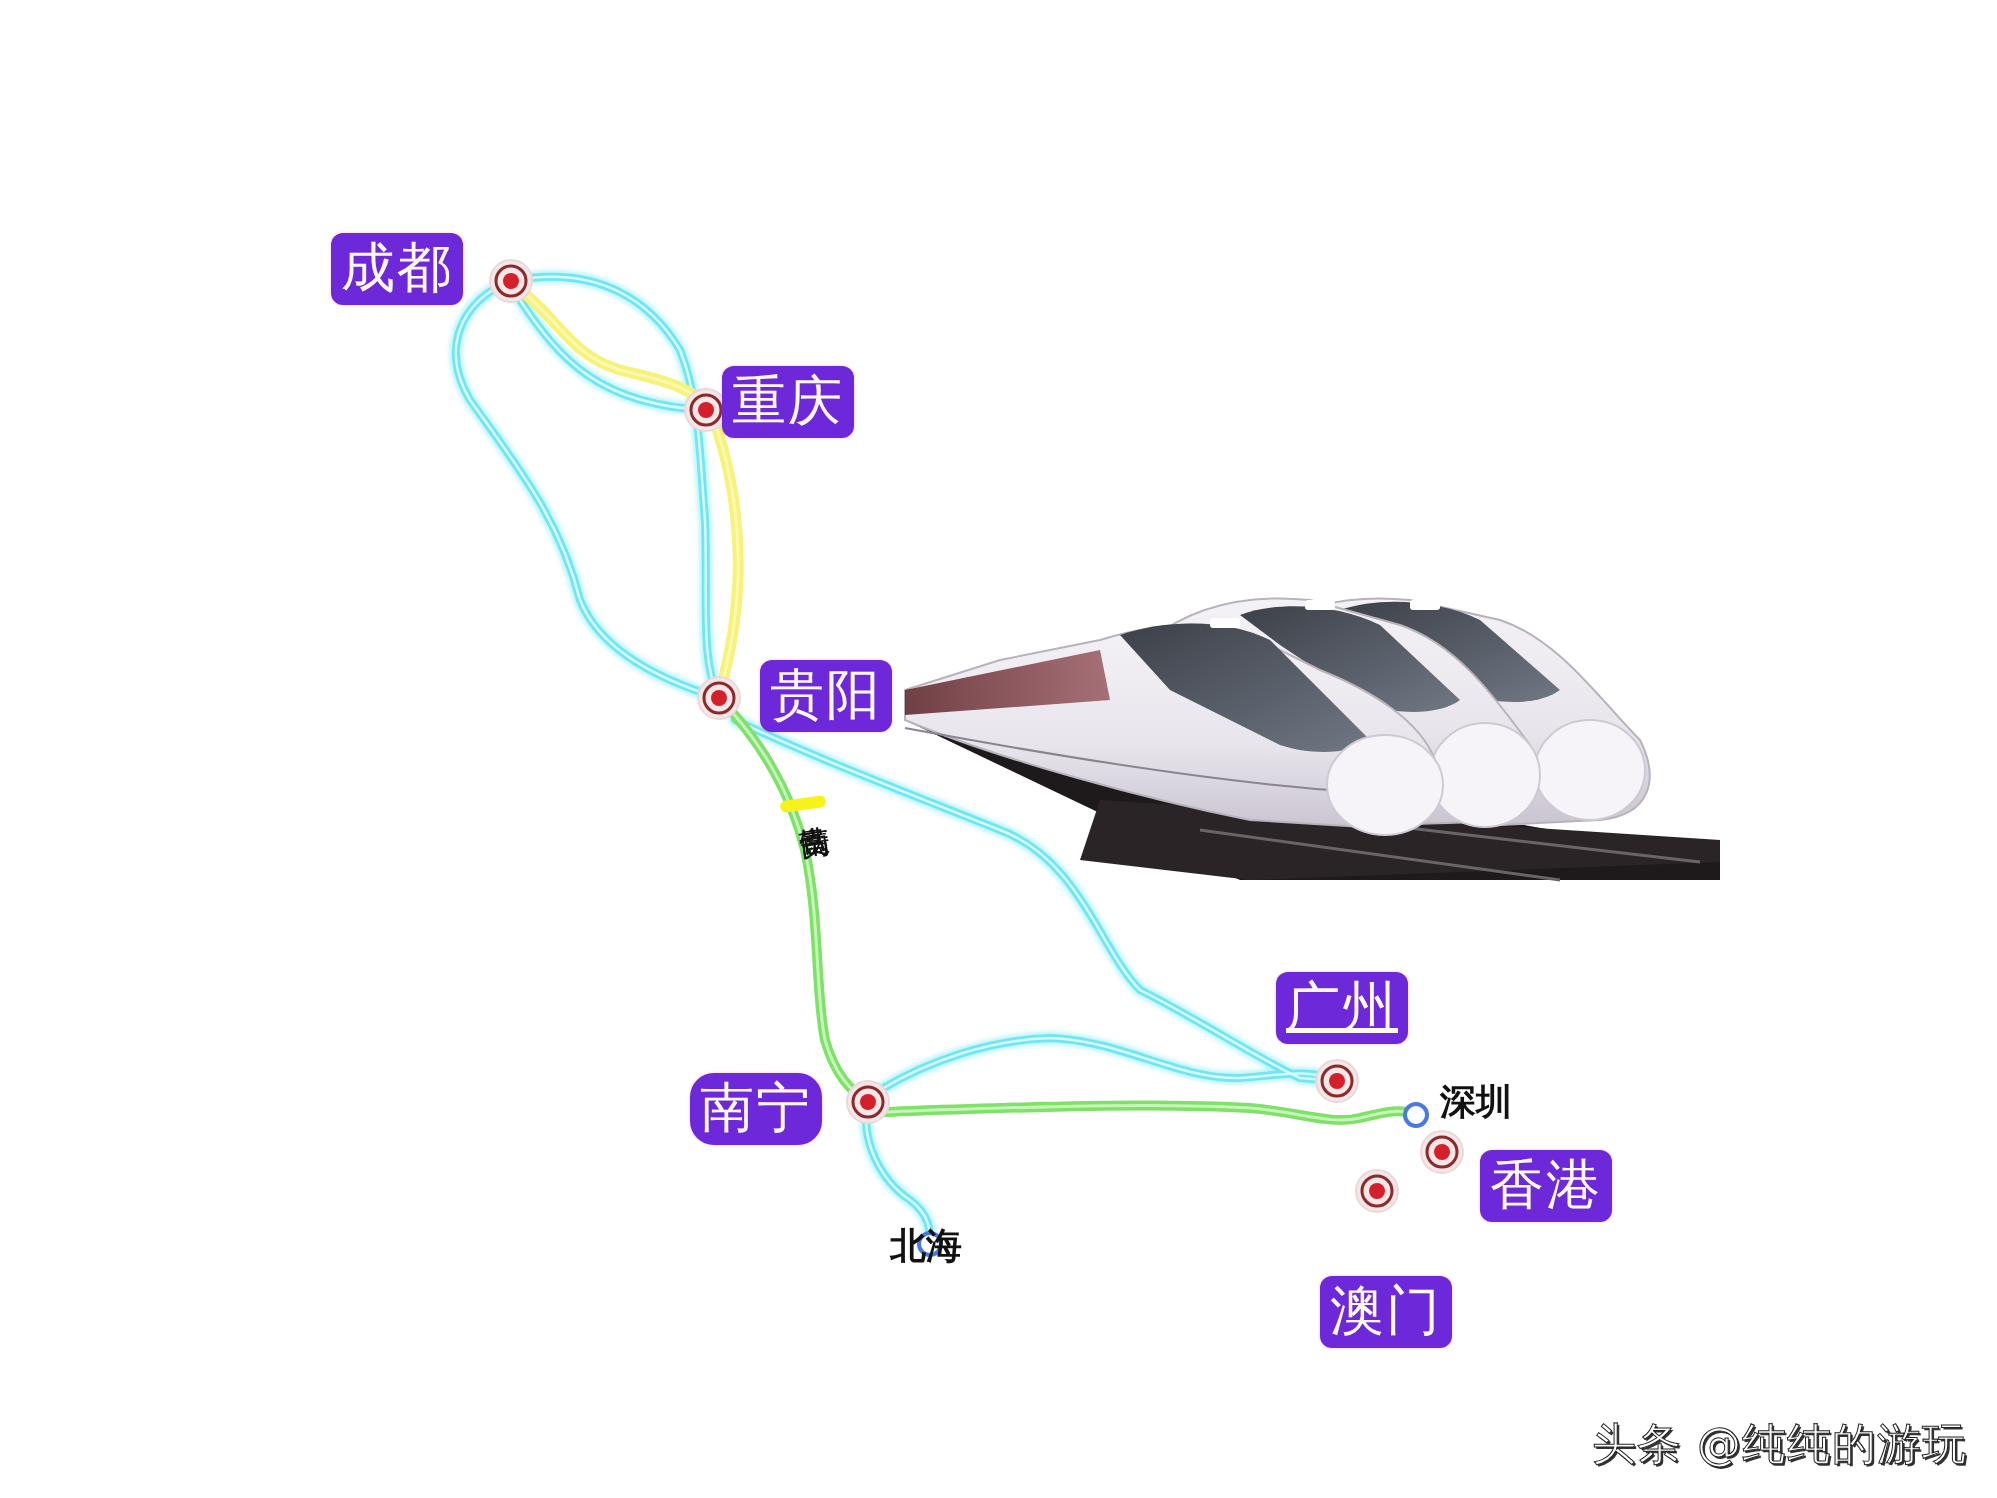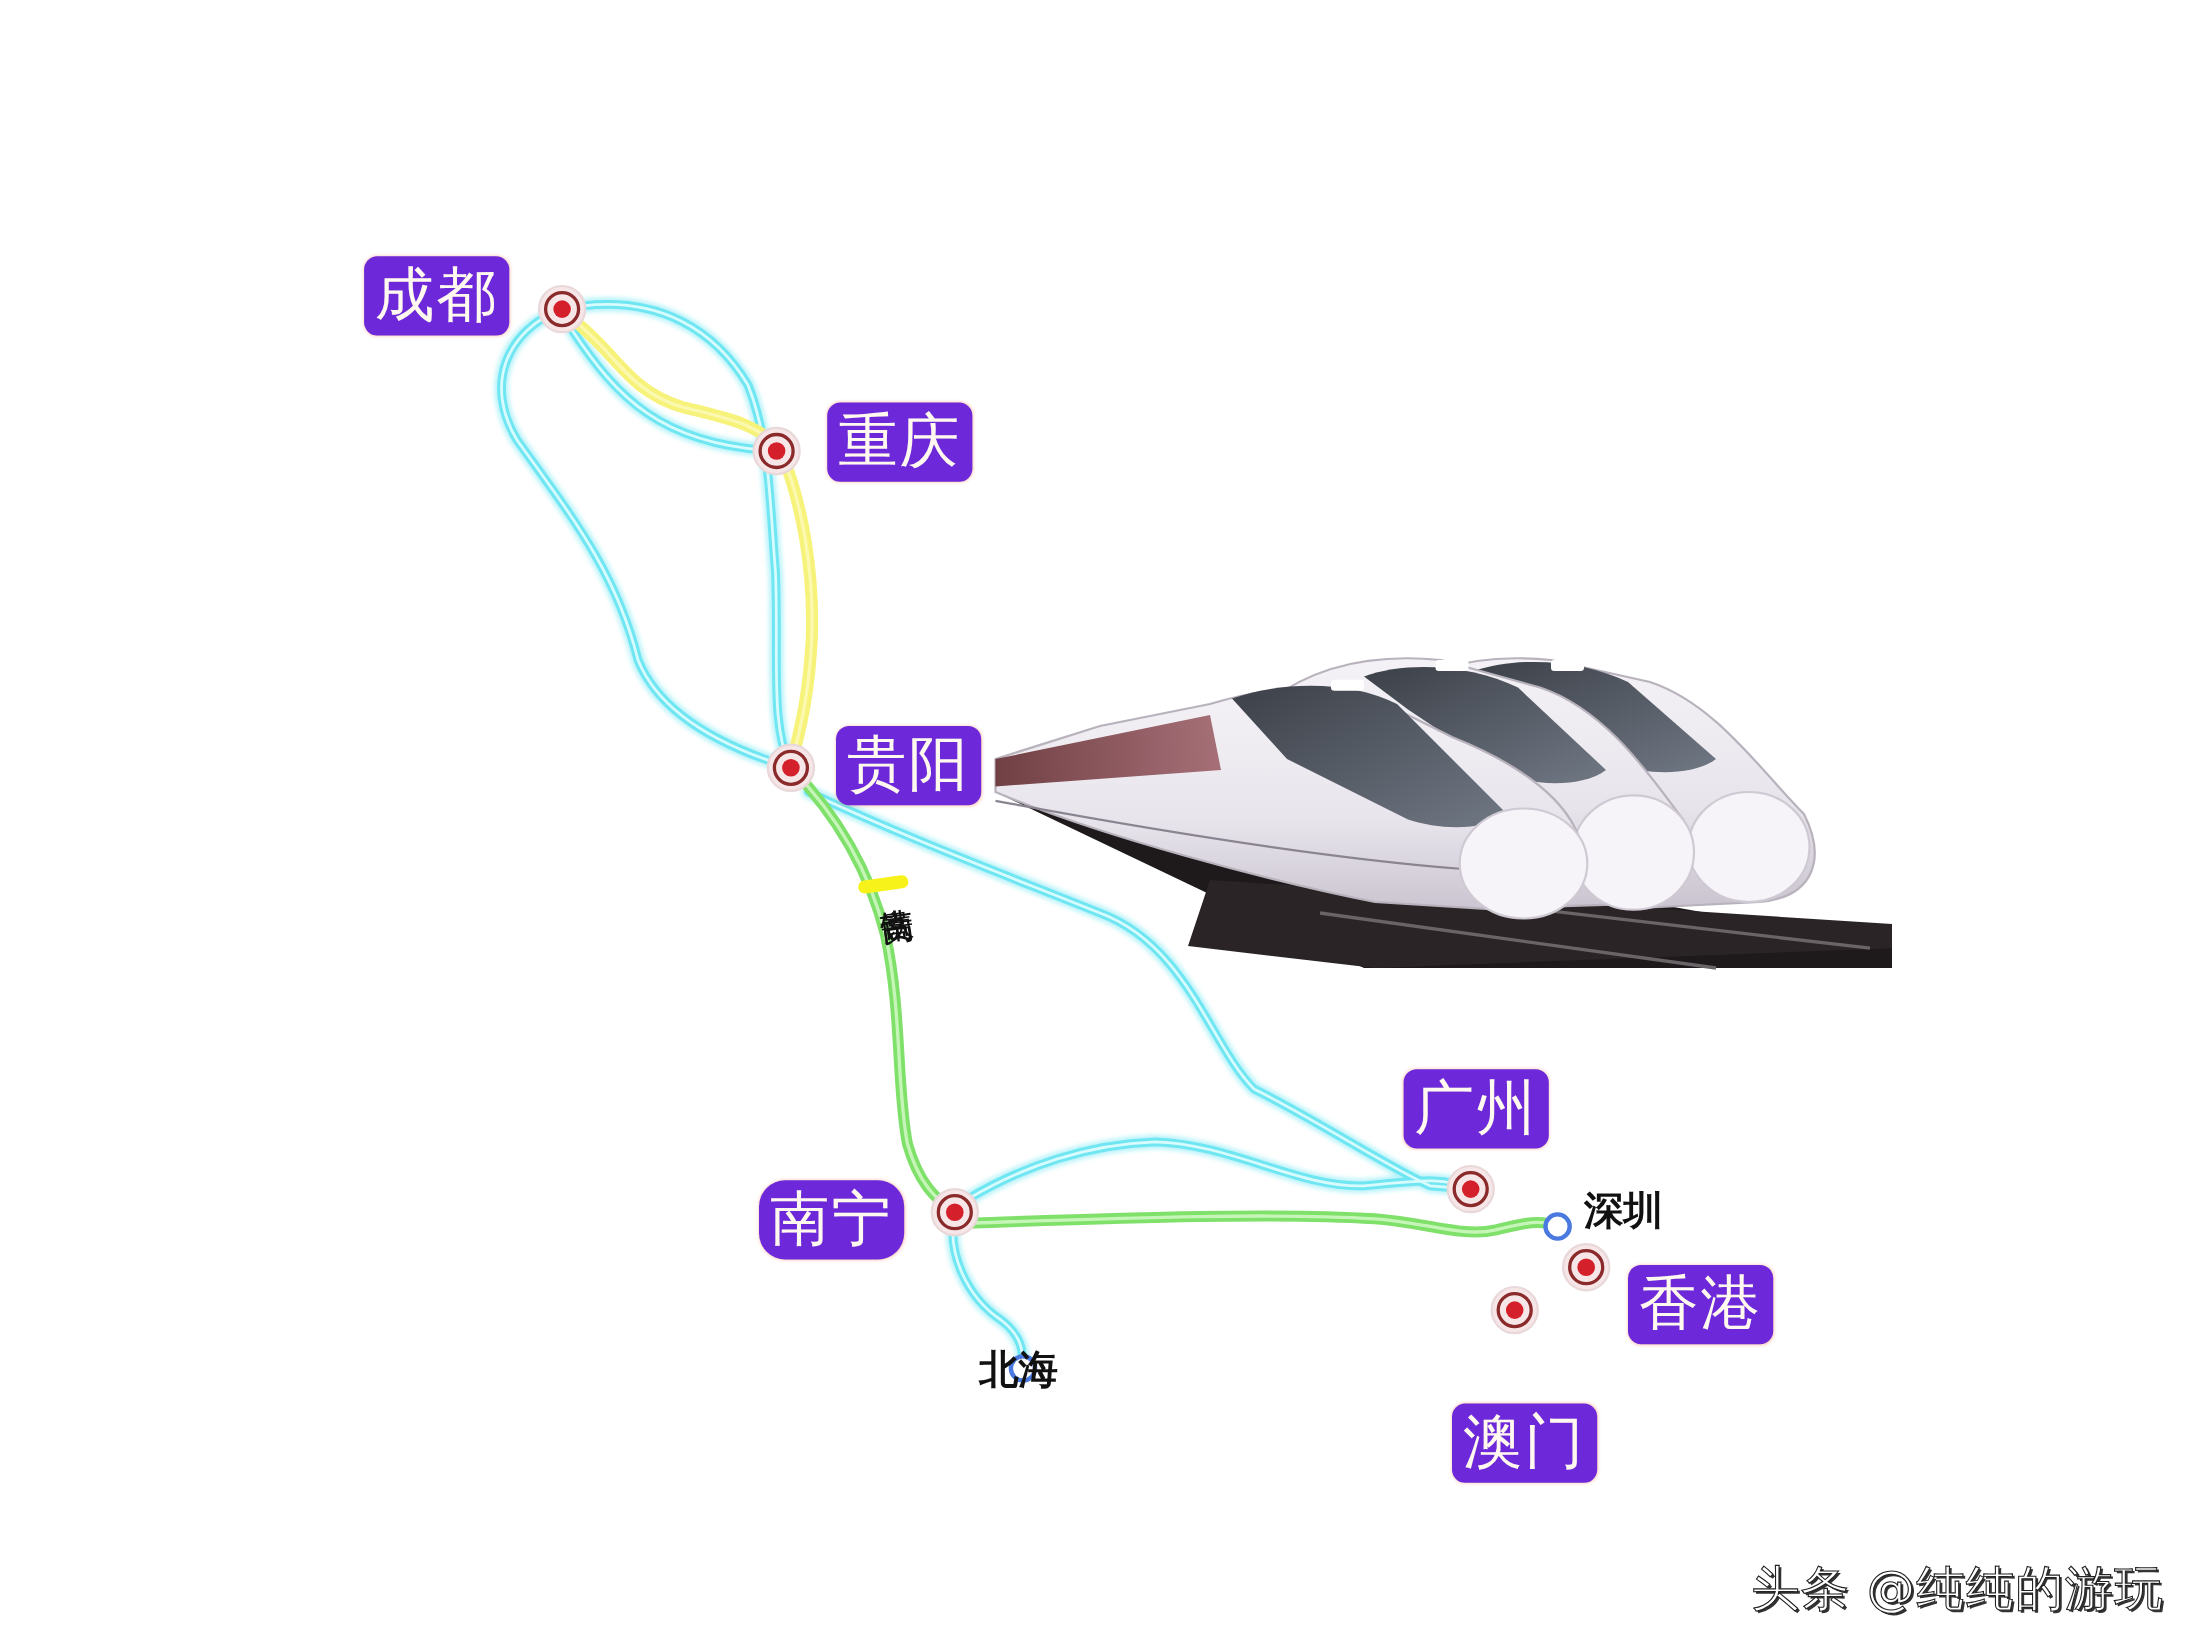--- a/index.html
+++ b/index.html
@@ -146,24 +146,24 @@
     <g>
         <circle cx="1416" cy="1115" r="11" fill="#ffffff" stroke="#4a7ae0" stroke-width="4"></circle>
       </g>
     <g>
         <circle cx="930" cy="1244" r="11" fill="#ffffff" stroke="#4a7ae0" stroke-width="4"></circle>
       </g>
   </g>
 </svg>
 
 <div class="city-label" style="left:331px; top:233px;">成都</div>
-<div class="city-label" style="left:752px; top:366px;">重庆</div>
+<div class="city-label" style="left:722px; top:366px;">重庆</div>
 <div class="city-label" style="left:760px; top:660px;text-align:right;">贵阳</div>
 <div class="city-label" style="left:690px; top:1073px;border-radius:24px;">南宁</div>
-<div class="city-label" style="left:1276px; top:972px;">广州</div>
+<div class="city-label" style="left:1276px; top:972px;text-decoration:underline;">广州</div>
 <div class="city-label" style="left:1480px; top:1150px;">香港</div>
 <div class="city-label" style="left:1320px; top:1232px;margin-top:44px;">澳门</div>
 
 <div class="plain-label" style="left:1440px; top:1077px;">深圳</div>
 <div class="plain-label" style="left:890px; top:1221px;">北海</div>
 
 <div class="line-tag" style="left:780px; top:798px;">贵南高铁</div>
 
 <div class="watermark">头条 @纯纯的游玩</div>
 

